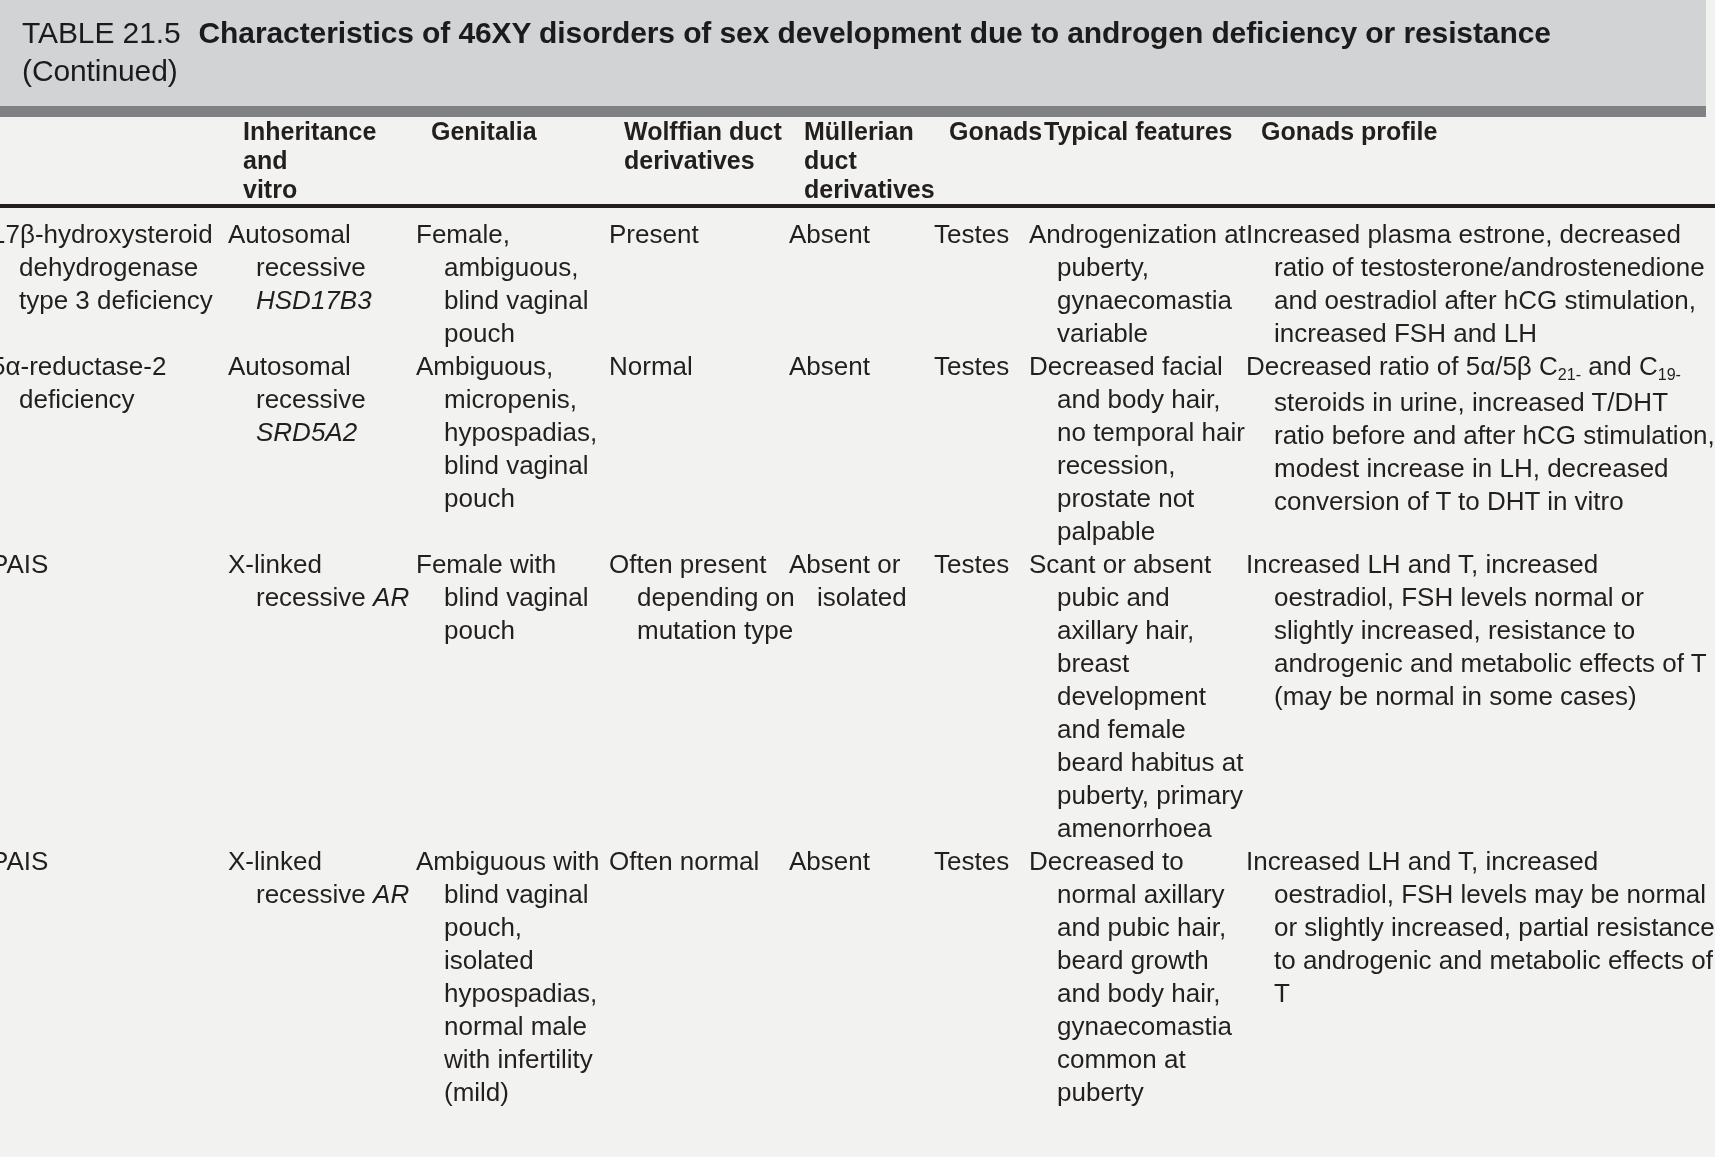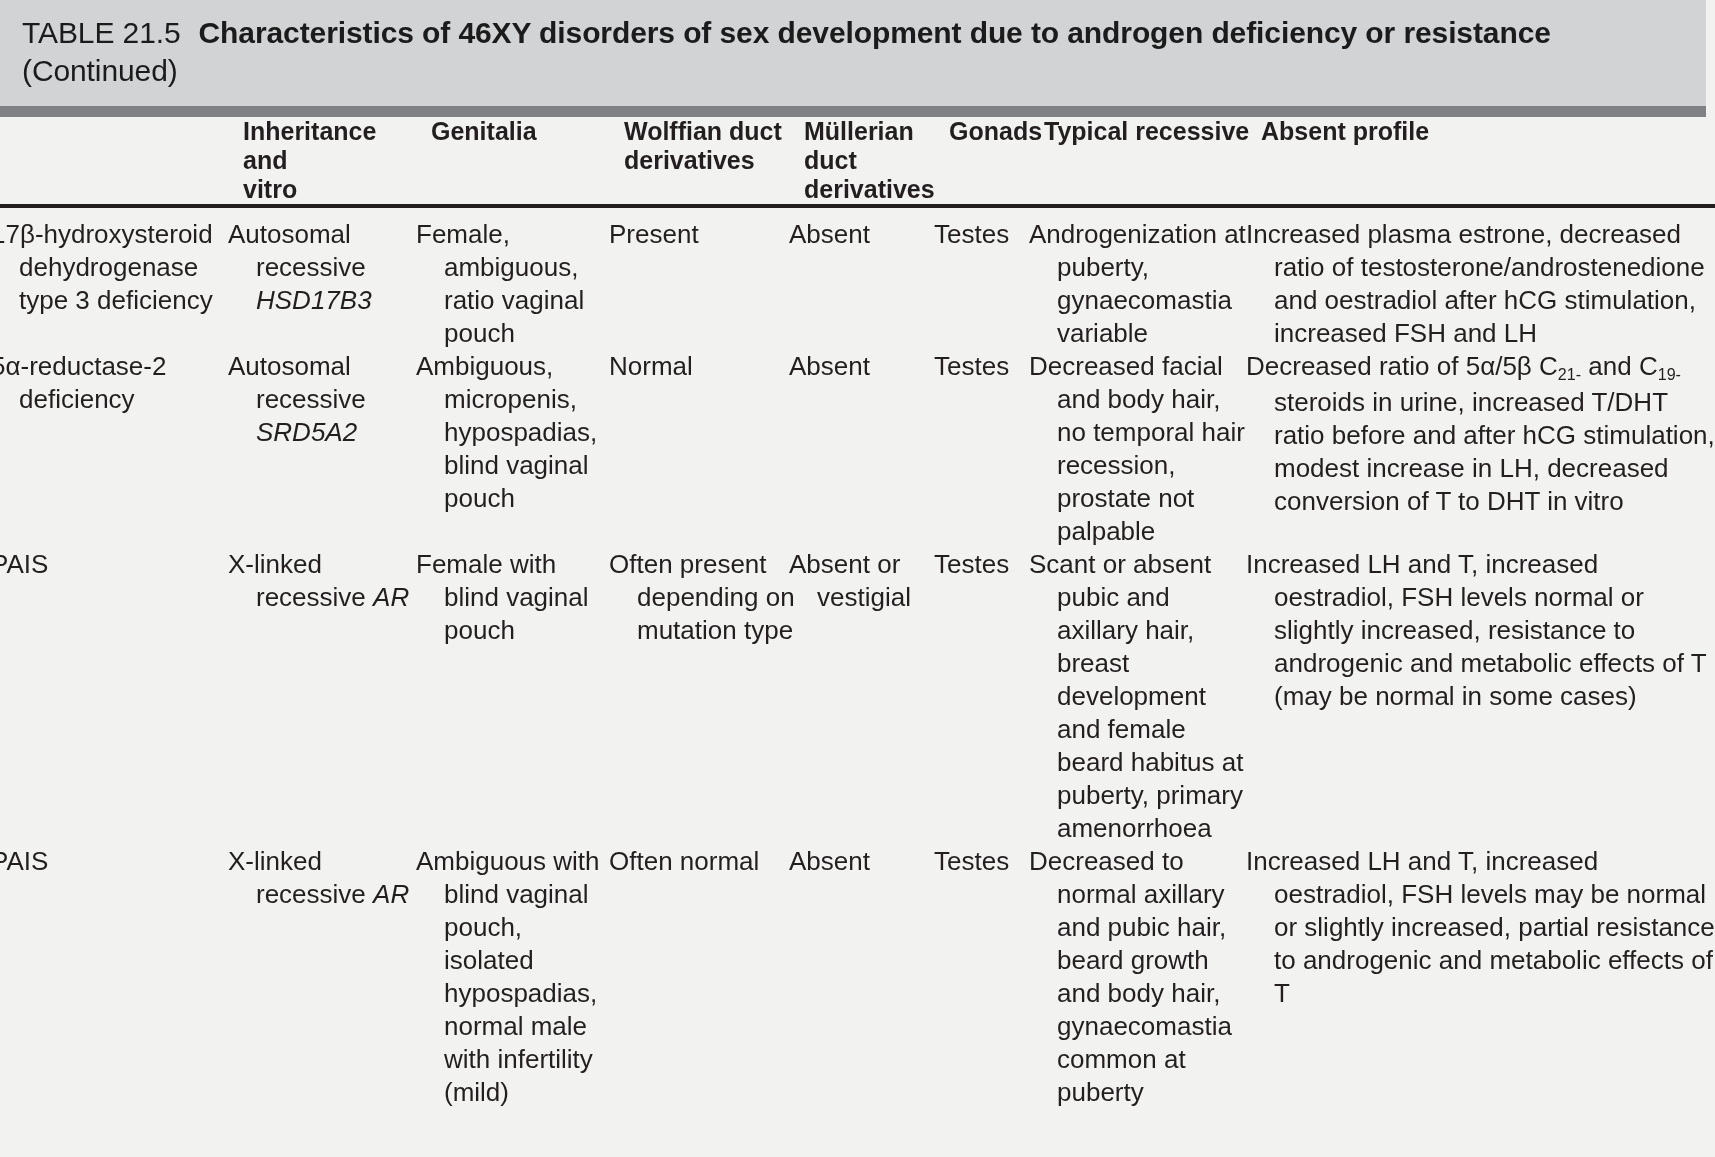--- a/index.html
+++ b/index.html
@@ -171,38 +171,38 @@
         </th>
         <th class="pad-left">
           <span>Müllerian</span><br>
           <span>duct</span><br>
           <span>derivatives</span>
         </th>
         <th class="pad-left">
           <span>Gonads</span>
         </th>
         <th class="pad-left">
-          <span>Typical recessive</span>
-        </th>
-        <th class="pad-left">
-          <span>Absent profile</span>
+          <span>Typical features</span>
+        </th>
+        <th class="pad-left">
+          <span>Gonads profile</span>
         </th>
       </tr>
     </thead>
     <tbody>
 
       <tr>
         <td class="col-disorder">
           <span class="hang">17β-hydroxysteroid dehydrogenase type 3 deficiency</span>
         </td>
         <td class="cell-pad">
           <span class="hang"><span>Autosomal recessive</span> <i class="gene">HSD17B3</i></span>
         </td>
         <td class="cell-pad">
-          <span class="hang">Female, ambiguous, ratio vaginal pouch</span>
+          <span class="hang">Female, ambiguous, blind vaginal pouch</span>
         </td>
         <td class="cell-pad">
           <span class="hang">Present</span>
         </td>
         <td class="cell-pad">
           <span class="hang">Absent</span>
         </td>
         <td class="cell-pad">
           <span class="hang">Testes</span>
         </td>
@@ -248,21 +248,21 @@
         <td class="cell-pad">
           <span class="hang"><span>X-linked recessive</span> <i class="gene">AR</i></span>
         </td>
         <td class="cell-pad">
           <span class="hang">Female with blind vaginal pouch</span>
         </td>
         <td class="cell-pad">
           <span class="hang">Often present depending on mutation type</span>
         </td>
         <td class="cell-pad">
-          <span class="hang">Absent or vestigial</span>
+          <span class="hang">Absent or isolated</span>
         </td>
         <td class="cell-pad">
           <span class="hang">Testes</span>
         </td>
         <td class="cell-pad">
           <span class="hang">Scant or absent pubic and axillary hair, breast development and female beard habitus at puberty, primary amenorrhoea</span>
         </td>
         <td class="cell-pad">
           <span class="hang">Increased LH and T, increased oestradiol, FSH levels normal or slightly increased, resistance to androgenic and metabolic effects of T (may be normal in some cases)</span>
         </td>

